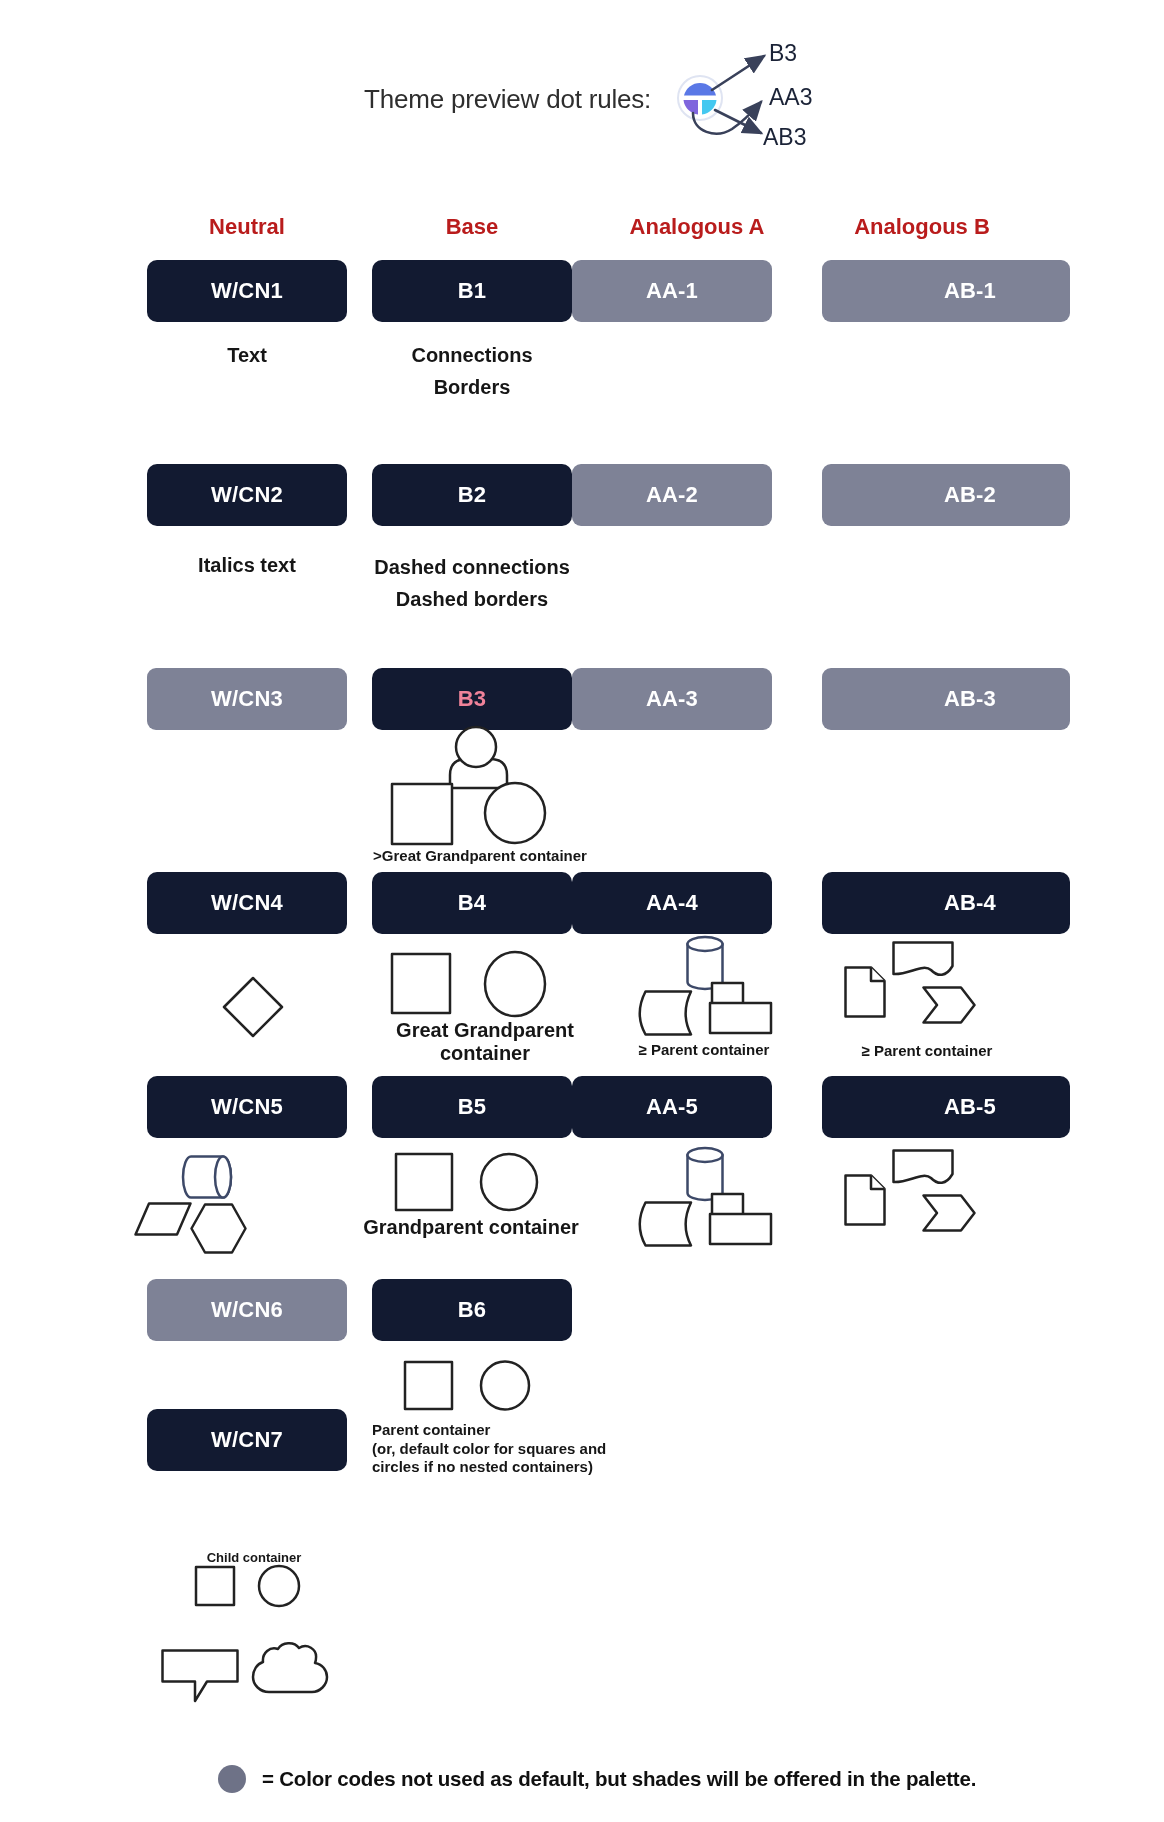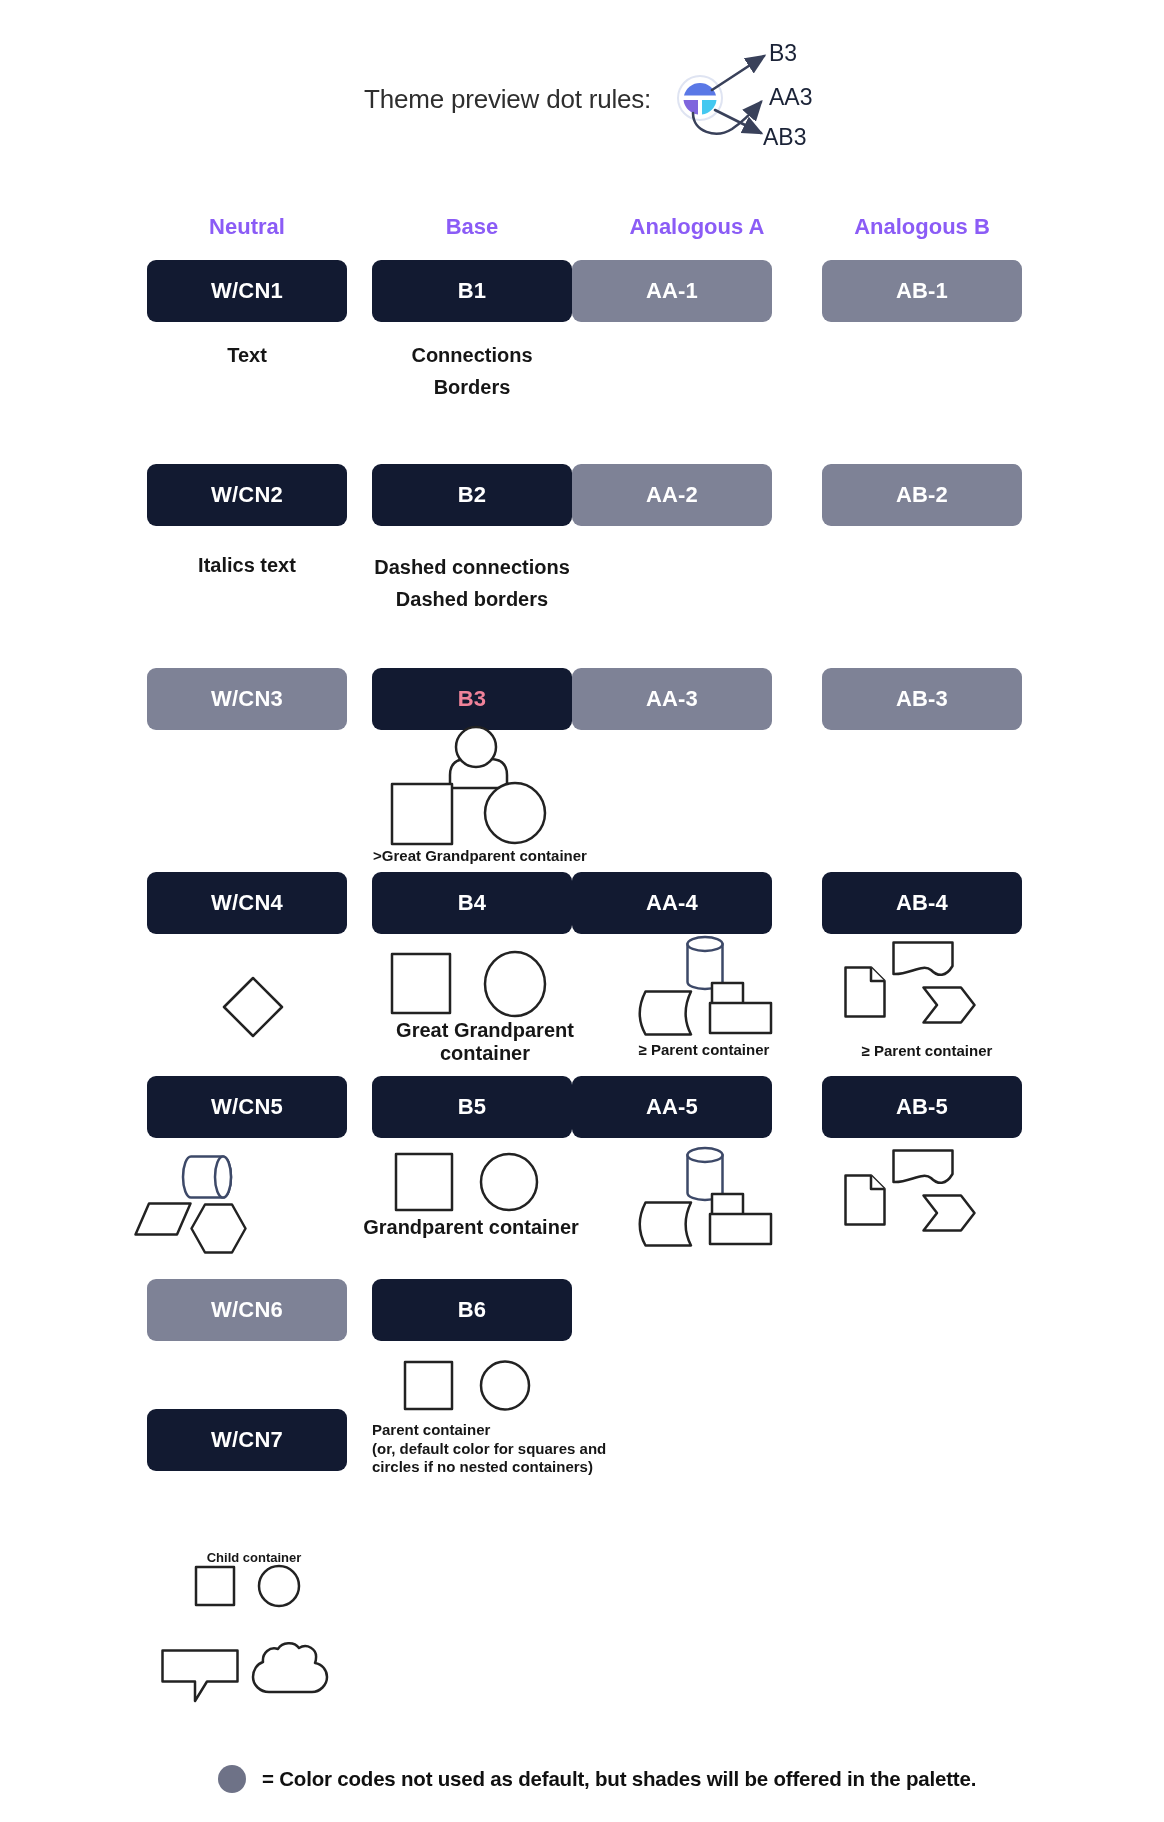--- a/index.html
+++ b/index.html
@@ -5,29 +5,29 @@
   html,body{margin:0;padding:0;background:#ffffff;}
   body{font-family:"Liberation Sans", sans-serif;}
   #canvas{position:relative;width:1164px;height:1822px;background:#fff;overflow:hidden;}
 
   .page-title{position:absolute;left:364px;top:84px;font-size:26px;color:#2e2e2e;letter-spacing:-0.2px;}
   .dot-label{position:absolute;font-size:23px;color:#1b2337;}
   .lbl-b3{left:769px;top:40px;}
   .lbl-aa3{left:769px;top:84px;}
   .lbl-ab3{left:763px;top:124px;}
 
-  .colhead{position:absolute;top:214px;width:200px;text-align:center;font-weight:700;font-size:22px;color:#8b5cf6;}
+  .colhead{position:absolute;top:214px;width:200px;text-align:center;font-weight:700;font-size:22px;color:#b91c1c;}
   .h1{left:147px;}.h2{left:372px;}.h3{left:597px;}.h4{left:822px;}
 
   .swatch{position:absolute;width:200px;height:62px;border-radius:9px;display:flex;align-items:center;justify-content:center;
           font-weight:700;font-size:22px;color:#ffffff;letter-spacing:0.2px;}
-  .dark{background:#121a31;}
+  .dark{background:#121a31;border-radius:10px;}
   .gray{background:#7e8296;}
   .pinktext{color:#f0839a;}
-  .c1{left:147px;}.c2{left:372px;}.c3{left:572px;}.c4{left:822px;}
+  .c1{left:147px;}.c2{left:372px;}.c3{left:572px;}.c4{left:822px;padding-left:48px;}
   .r1{top:260px;}.r2{top:464px;}.r3{top:668px;}.r4{top:872px;}.r5{top:1076px;}.r6{top:1279px;}.r7{top:1409px;}
 
   .cap{position:absolute;font-weight:700;color:#161616;text-align:center;}
   .cap-lg{font-size:20px;width:200px;}
   .cap-md{font-size:20px;}
   .cap-sm{font-size:15px;}
 
   .illu{position:absolute;}
   .shape{fill:#ffffff;stroke:#222222;stroke-width:2.5px;stroke-linejoin:round;}
   .navy{stroke:#3d4968;}

